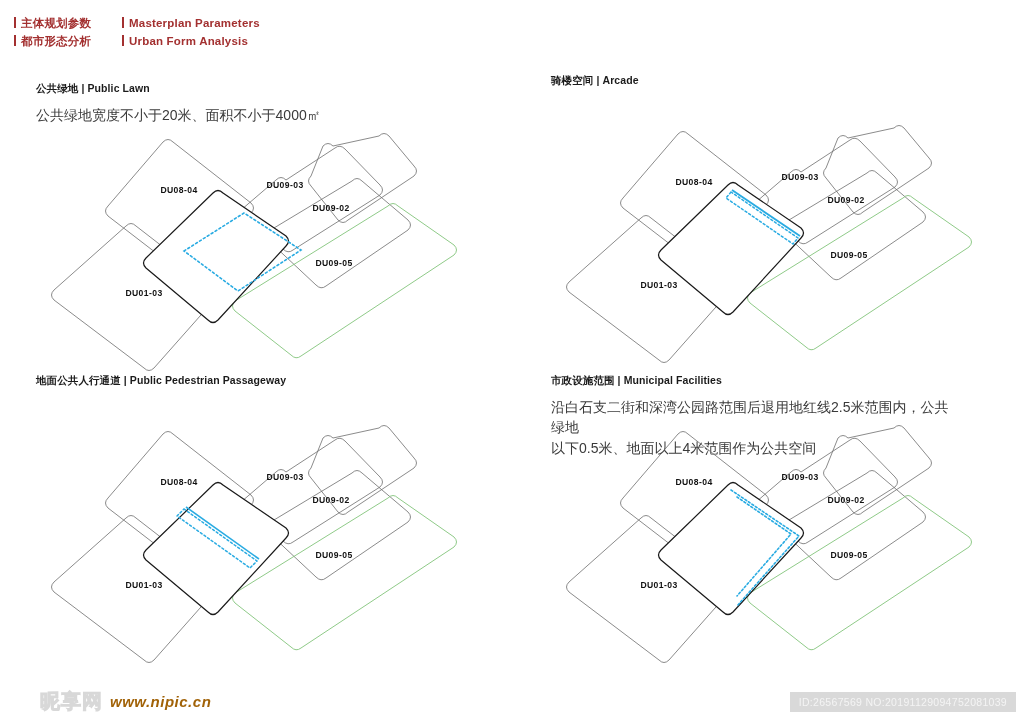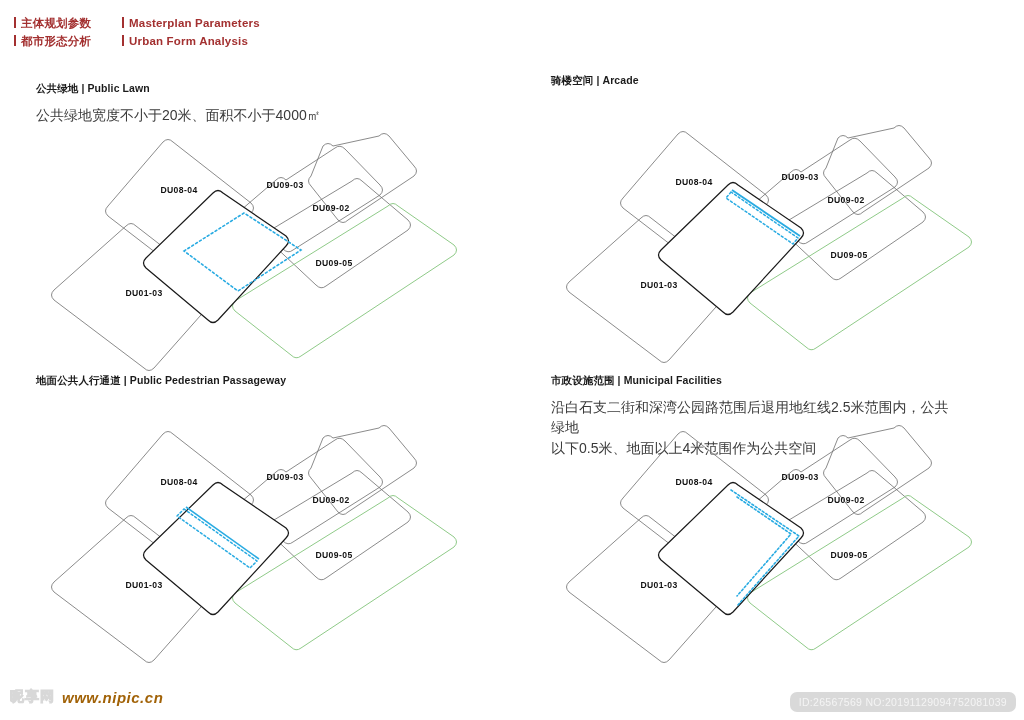--- a/index.html
+++ b/index.html
@@ -93,45 +93,45 @@
   
   #watermark-left {
     position: absolute;
     left: 10px;
     top: 688px;
     display: flex;
     align-items: center;
     gap: 7px;
   }
   .wm-logo {
-    font-size: 14px;
+    font-size: 20px;
     font-weight: bold;
     color: #ffffff;
     -webkit-text-stroke: 1px #d8d8d8;
     letter-spacing: 1px;
     font-family: "DejaVu Sans", sans-serif;
+    margin-left: 30px;
   }
   .wm-url {
     font-size: 15px;
     font-style: italic;
     font-weight: bold;
     color: #a16207;
     letter-spacing: 0.5px;
   }
   #watermark-right {
     position: absolute;
     right: 8px;
     top: 692px;
     background: #d9d9d9;
     color: #f4f4f4;
     font-size: 10.5px;
     padding: 4px 9px;
     letter-spacing: 0.3px;
     white-space: nowrap;
-    border-radius: 7px;
   }
 </style>
 </head>
 <body>
 
 <div id="header">
   <div class="hdr-row">
     <span class="hdr-cn"><span class="bar"></span><span>主体规划参数</span></span>
     <span class="hdr-en"><span class="bar"></span><span>Masterplan Parameters</span></span>
   </div>

